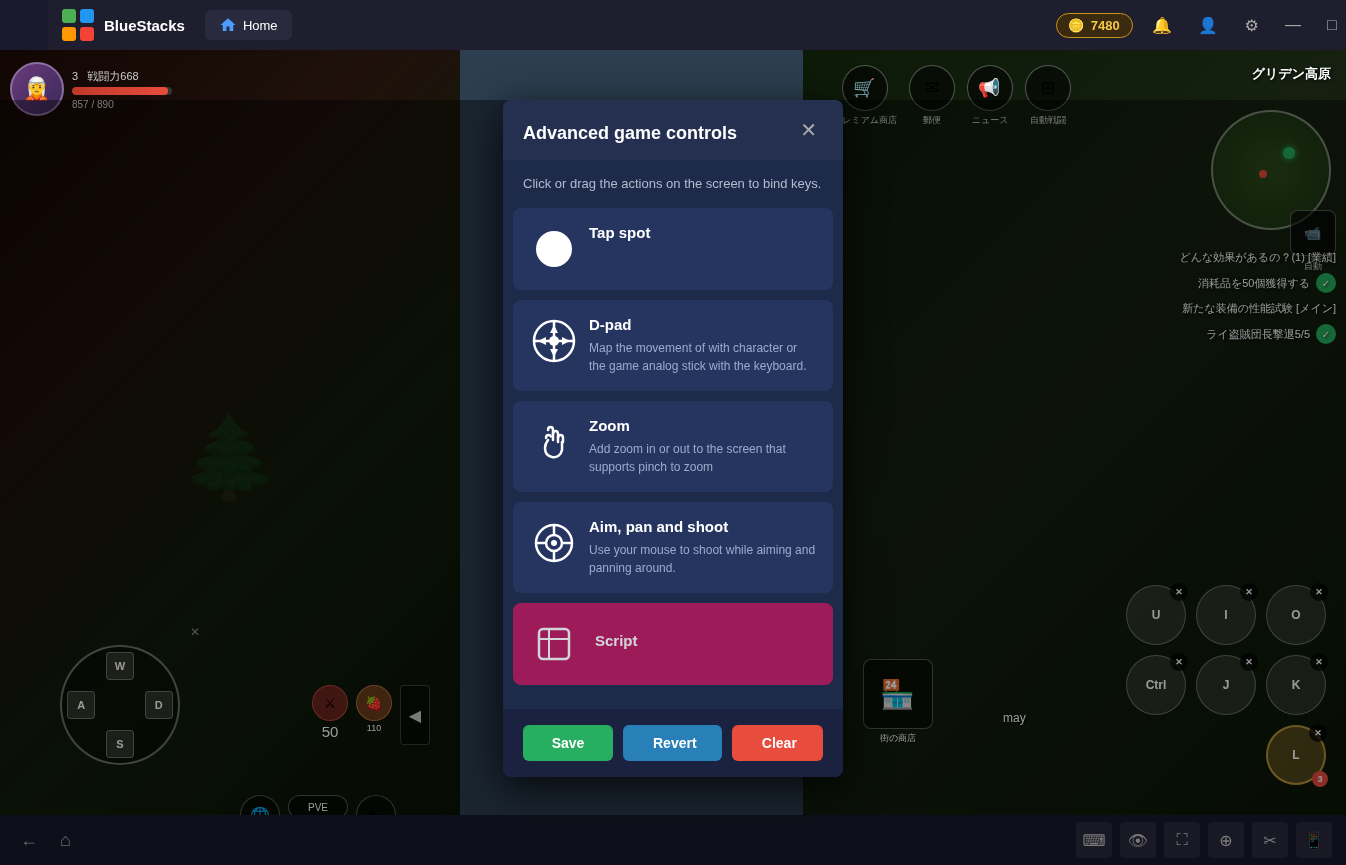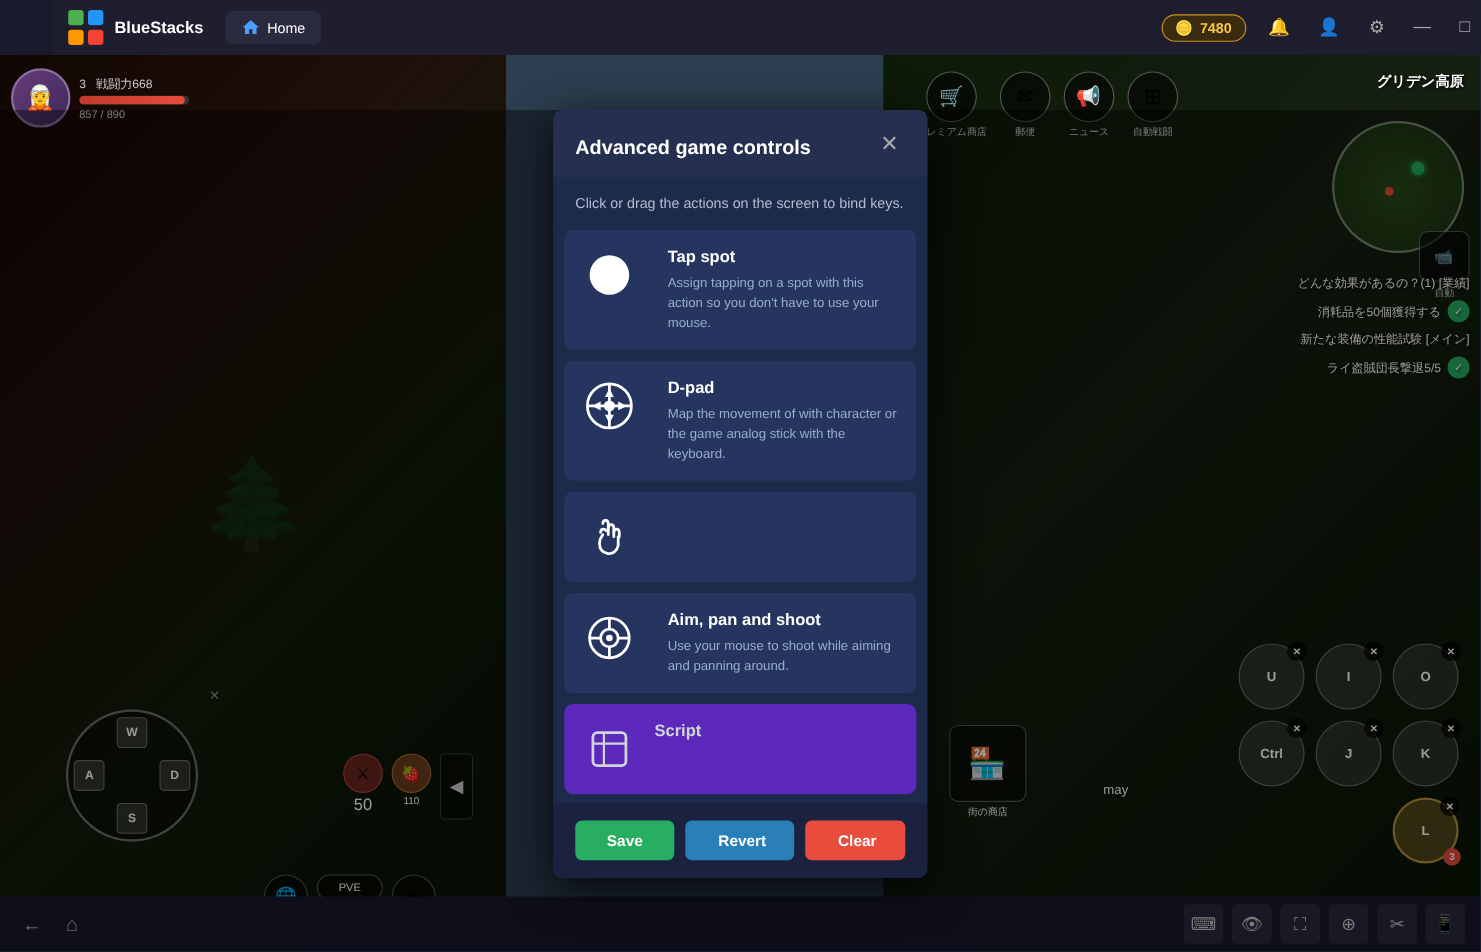--- a/index.html
+++ b/index.html
@@ -448,21 +448,21 @@
     .modal-body::-webkit-scrollbar-track { background: #1a2040; }
     .modal-body::-webkit-scrollbar-thumb { background: #4a5a8a; border-radius: 2px; }
 
     .control-item {
       background: #253560;
       border-radius: 8px;
       padding: 16px;
       margin-bottom: 10px;
       display: flex;
       align-items: flex-start;
-      gap: 28px;
+      gap: 10px;
     }
     .control-icon {
       width: 50px;
       height: 50px;
       flex-shrink: 0;
       display: flex;
       align-items: center;
       justify-content: center;
       font-size: 28px;
       color: #fff;
@@ -519,26 +519,26 @@
       border-radius: 6px;
       padding: 10px 30px;
       font-size: 14px;
       font-weight: 700;
       cursor: pointer;
       min-width: 90px;
     }
 
     
     .control-item-partial {
-      background: #6d28d9;
+      background: #be185d;
       border-radius: 8px;
       padding: 16px;
-      margin-bottom: 8px;
-      display: flex;
-      align-items: flex-start;
+      margin-bottom: 24px;
+      display: flex;
+      align-items: center;
       gap: 16px;
       opacity: 0.8;
     }
   </style>
 </head>
 <body>
 
 <div class="title-bar">
 
   <svg class="title-bar-logo" viewBox="0 0 36 36">
@@ -737,21 +737,20 @@
       <div class="modal-body">
 
         <div class="control-item">
           <div class="control-icon">
             <svg width="40" height="40" viewBox="0 0 40 40">
               <circle cx="20" cy="20" r="18" fill="white"></circle>
             </svg>
           </div>
           <div class="control-info">
             <div class="control-name">Tap spot</div>
-            <div class="control-desc">Assign tapping on a spot with this action so you don't have to use your mouse.</div>
           </div>
         </div>
 
         <div class="control-item">
           <div class="control-icon">
             <svg width="44" height="44" viewBox="0 0 44 44">
               <circle cx="22" cy="22" r="20" fill="none" stroke="white" stroke-width="2.5"></circle>
               <line x1="22" y1="2" x2="22" y2="42" stroke="white" stroke-width="2.5"></line>
               <line x1="2" y1="22" x2="42" y2="22" stroke="white" stroke-width="2.5"></line>
               <circle cx="22" cy="22" r="5" fill="white"></circle>
@@ -771,20 +770,24 @@
           <div class="control-icon">
             <svg width="44" height="44" viewBox="0 0 44 44">
 
               <path d="M16 10 C16 8 17 7 18.5 7 C20 7 21 8 21 10 L21 20" stroke="white" stroke-width="2.5" fill="none" stroke-linecap="round"></path>
               <path d="M21 14 C21 12 22 11 23.5 11 C25 11 26 12 26 14 L26 22" stroke="white" stroke-width="2.5" fill="none" stroke-linecap="round"></path>
               <path d="M14 18 C14 16 15 15 16.5 15 C17.5 15 18.5 15.5 19 16.5" stroke="white" stroke-width="2.5" fill="none" stroke-linecap="round"></path>
               <path d="M16 20 C16 20 13 24 13 28 C13 32 15 36 20 37 C25 38 29 35 30 30 L30 22" stroke="white" stroke-width="2.5" fill="none" stroke-linecap="round"></path>
               <path d="M26 18 C26 16 27 15 28.5 15 C30 15 31 16 31 18 L31 22" stroke="white" stroke-width="2.5" fill="none" stroke-linecap="round"></path>
             </svg>
           </div>
+          <div class="control-info">
+            <div class="control-name">Zoom</div>
+            <div class="control-desc">Add zoom in or out to the screen that supports pinch to zoom</div>
+          </div>
         </div>
 
         <div class="control-item">
           <div class="control-icon">
             <svg width="44" height="44" viewBox="0 0 44 44">
               <circle cx="22" cy="22" r="18" fill="none" stroke="white" stroke-width="2.5"></circle>
               <circle cx="22" cy="22" r="8" fill="none" stroke="white" stroke-width="2.5"></circle>
               <circle cx="22" cy="22" r="3" fill="white"></circle>
               <line x1="22" y1="4" x2="22" y2="14" stroke="white" stroke-width="2.5"></line>
               <line x1="22" y1="30" x2="22" y2="40" stroke="white" stroke-width="2.5"></line>

